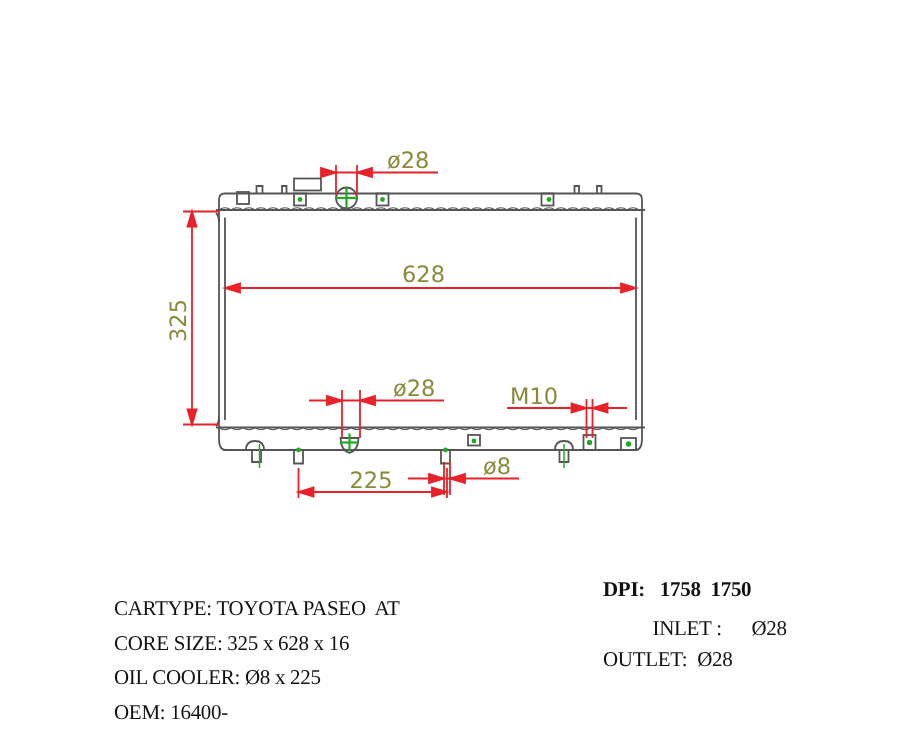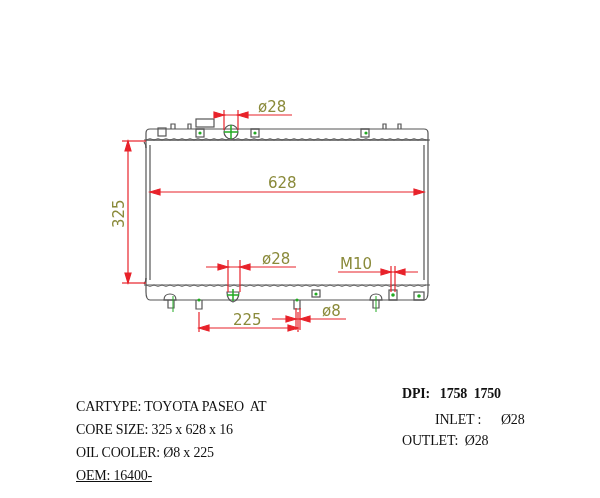--- a/index.html
+++ b/index.html
@@ -119,17 +119,17 @@
   <text class="dim-text" x="258" y="112">ø28</text>
   <text class="dim-text" x="262" y="264">ø28</text>
   <text class="dim-text" x="340" y="269">M10</text>
   <text class="dim-text" x="233" y="325">225</text>
   <text class="dim-text" x="322" y="316">ø8</text>
 </svg>
 
 <div class="spec" style="left:76px;top:399px;">CARTYPE: TOYOTA PASEO  AT</div>
 <div class="spec" style="left:76px;top:422px;text-align:right;">CORE SIZE: 325 x 628 x 16</div>
 <div class="spec" style="left:76px;top:445px;">OIL COOLER: Ø8 x 225</div>
-<div class="spec" style="left:76px;top:468px;text-decoration:underline;">OEM: 16400-</div>
+<div class="spec" style="left:76px;top:468px;">OEM: 16400-</div>
 
 <div class="spec" style="left:402px;top:386px;font-weight:bold;">DPI:   1758  1750</div>
 <div class="spec" style="left:402px;top:412px;margin-left:33px;">INLET :      Ø28</div>
 <div class="spec" style="left:402px;top:433px;">OUTLET:  Ø28</div>
 
 </body></html>

